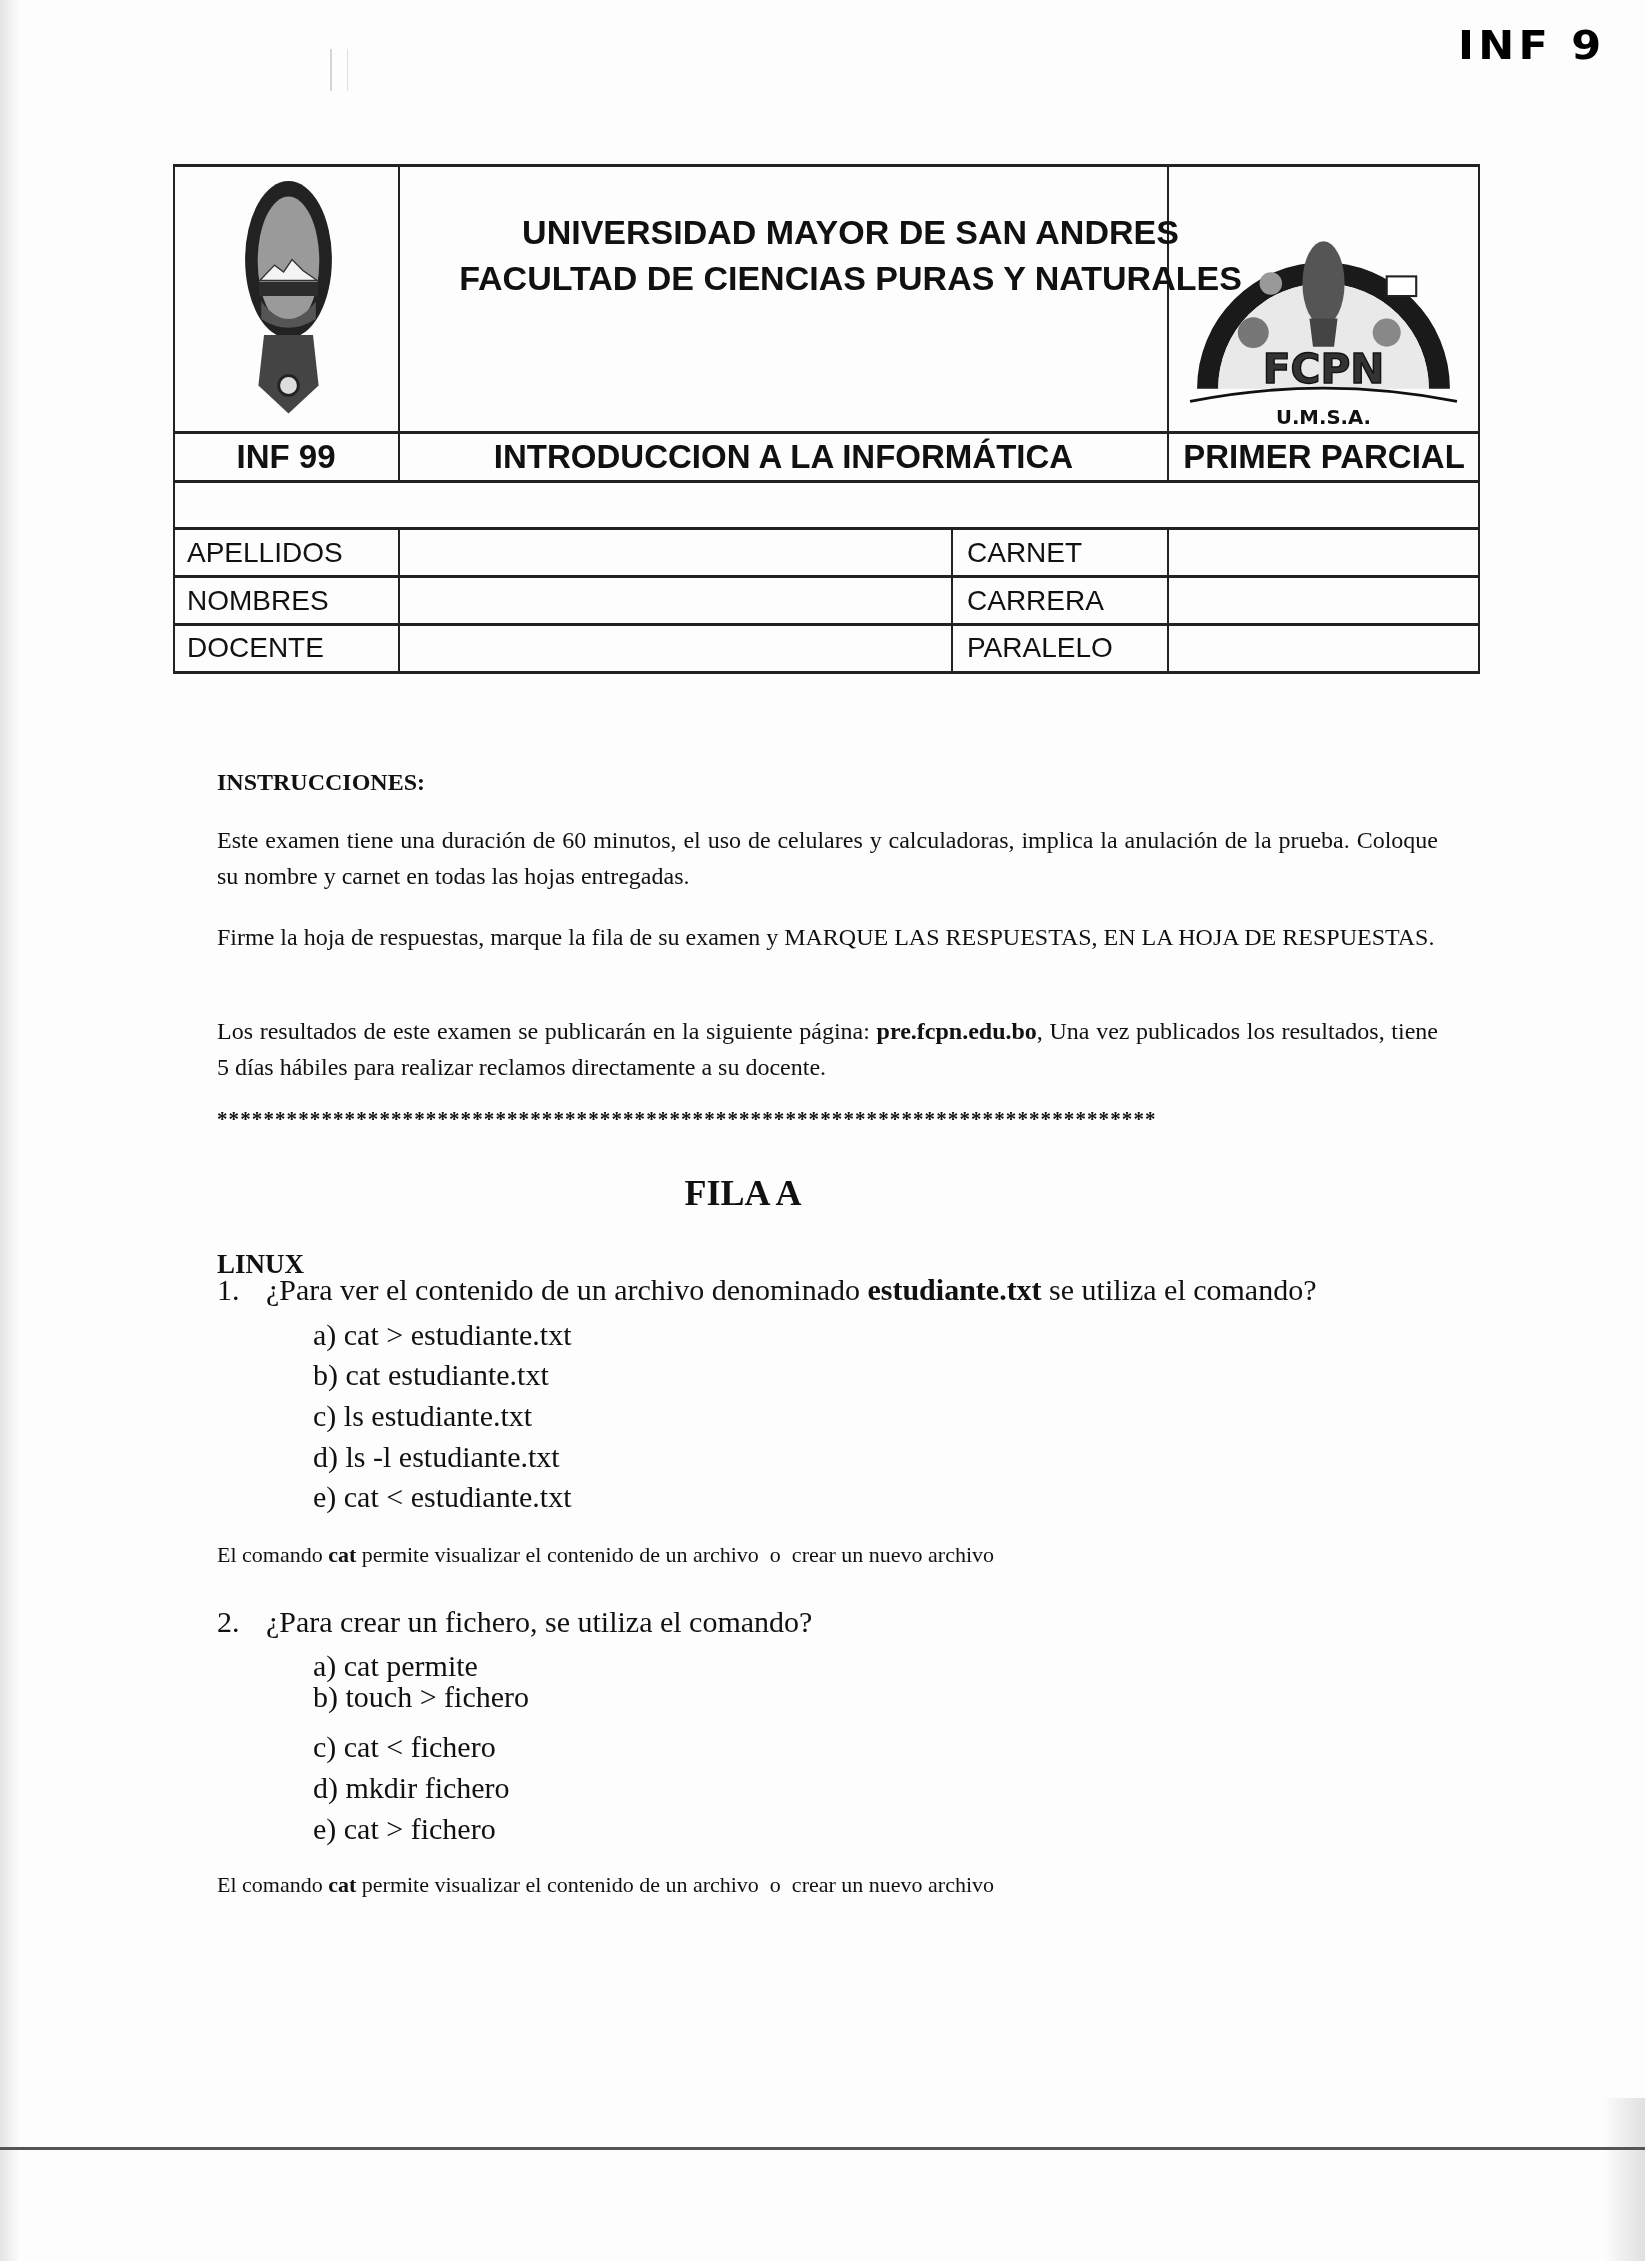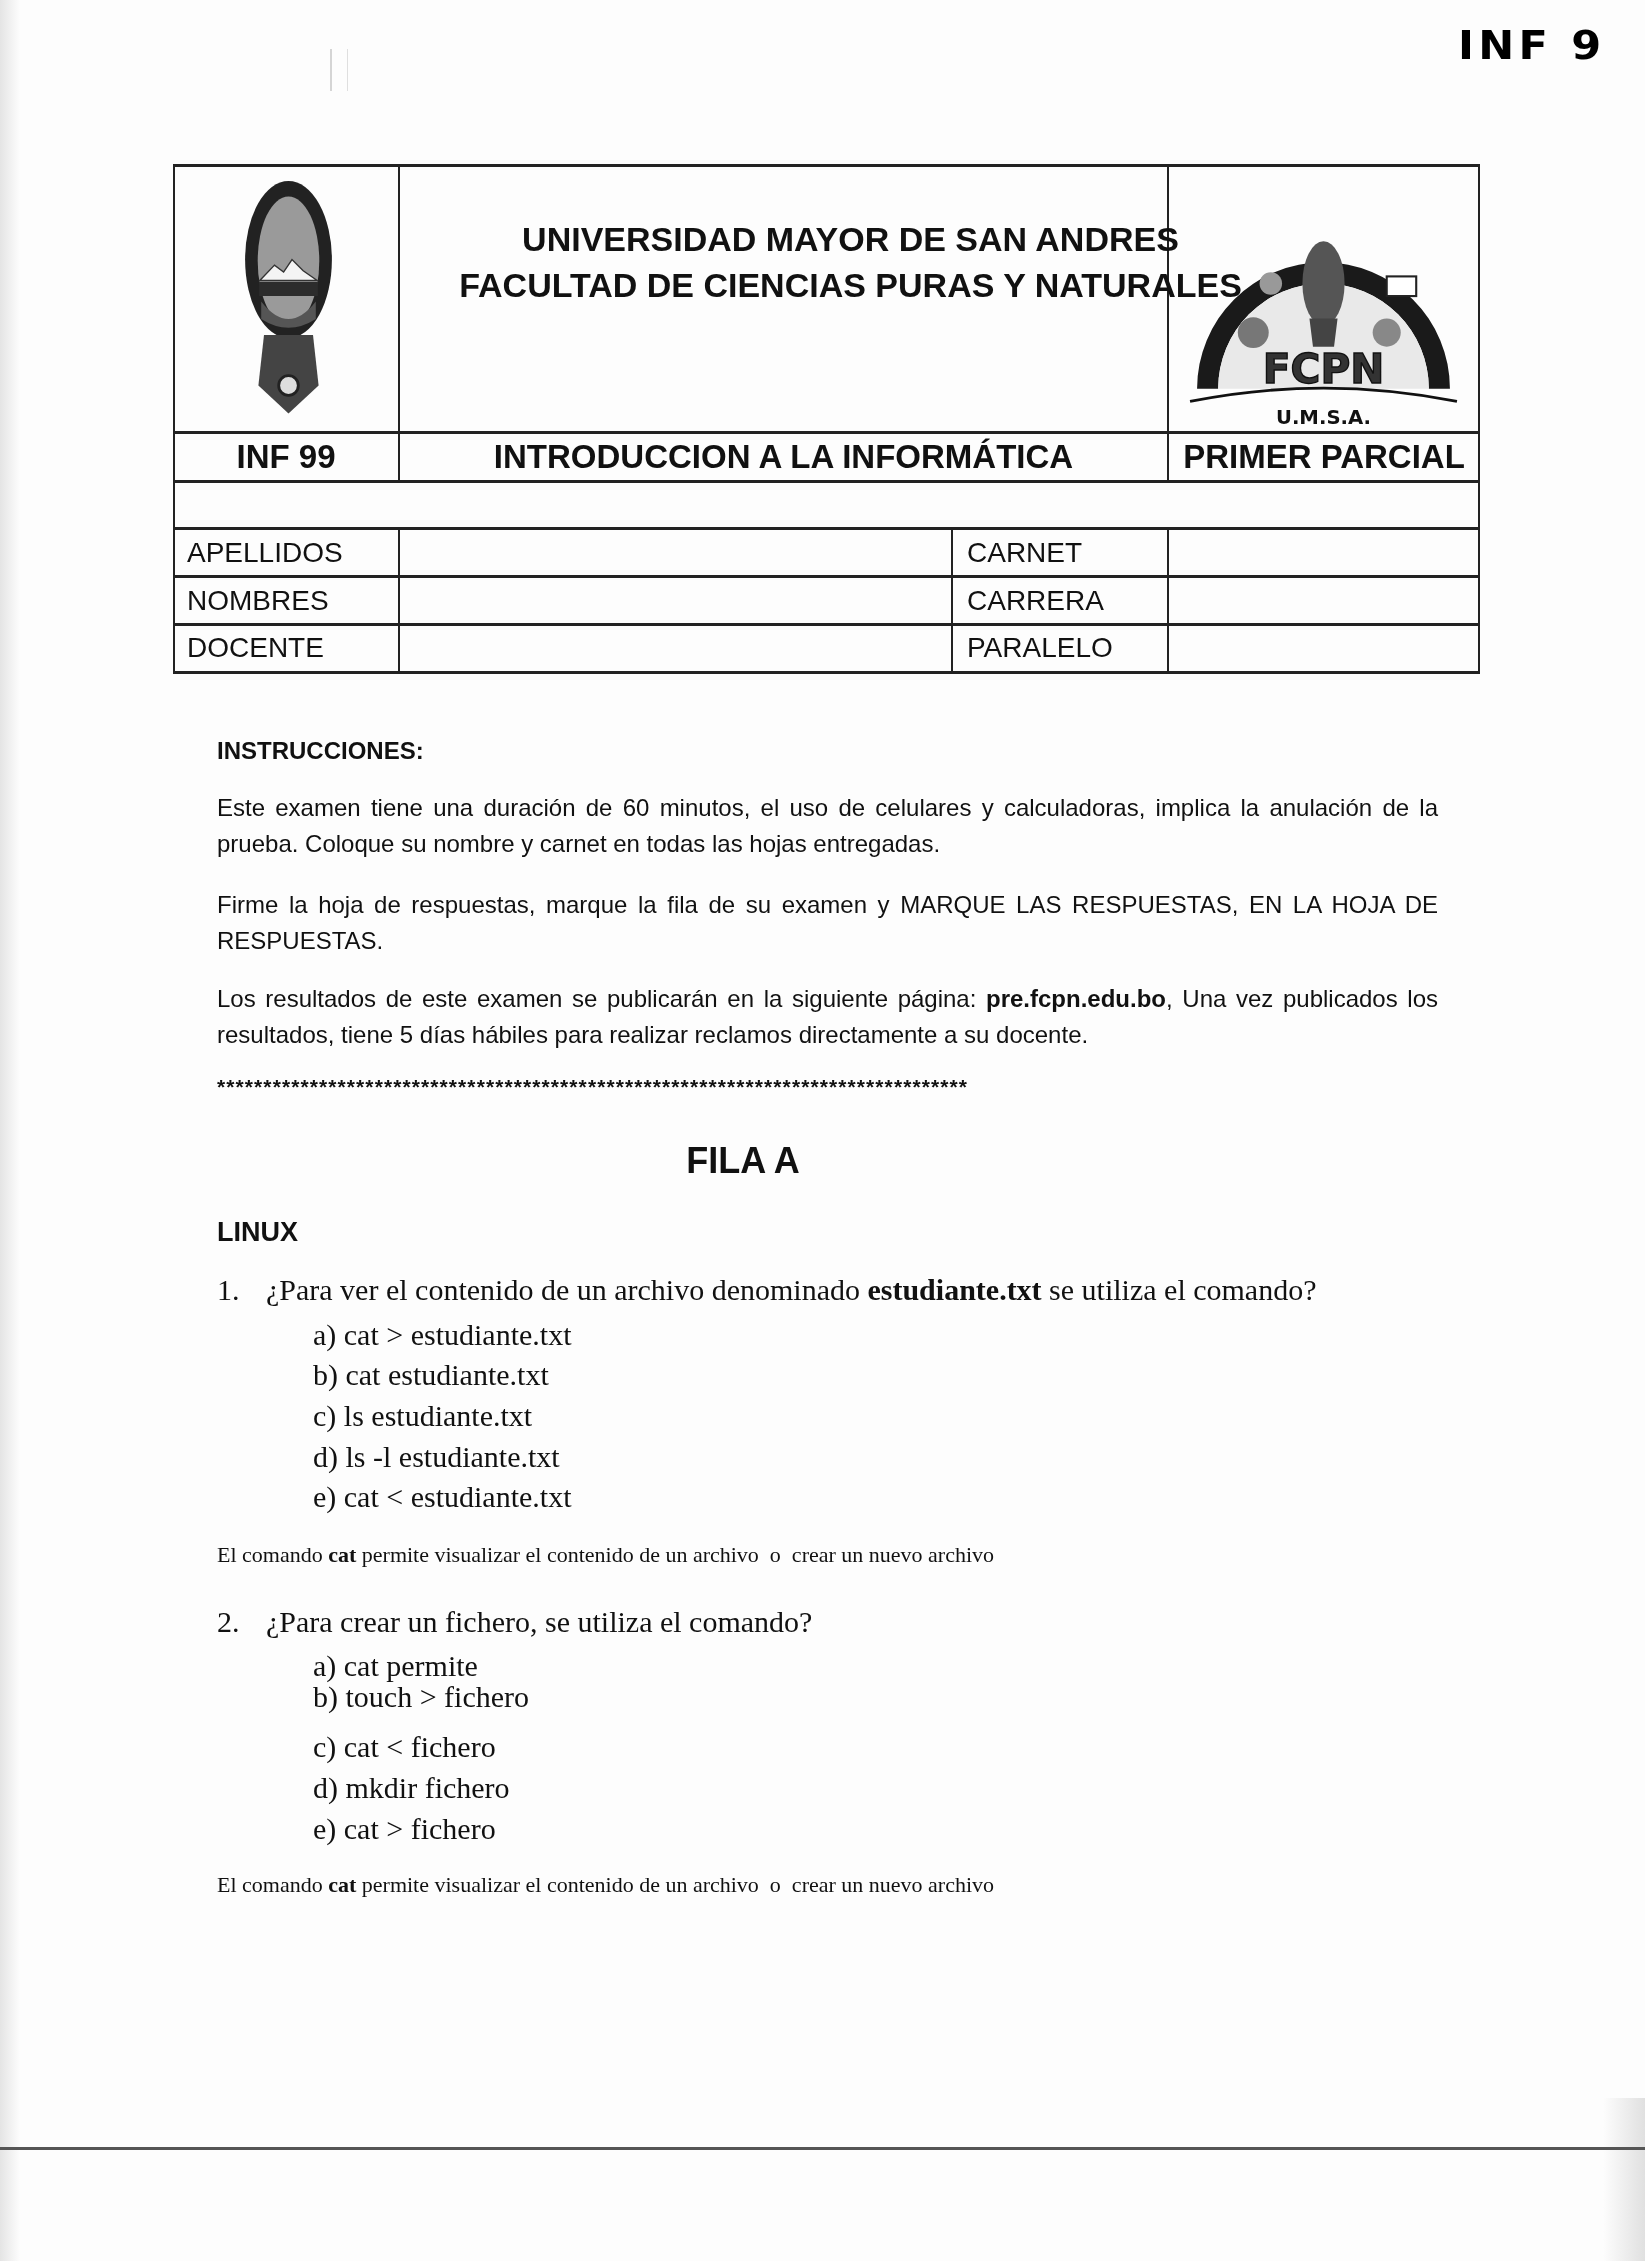--- a/index.html
+++ b/index.html
@@ -8,33 +8,33 @@
   .scan-edge-left { position: absolute; left: 0; top: 0; width: 19.6px; height: 2261px; background: linear-gradient(to right, #e4e4e4, rgba(253,253,253,0)); }
   .scan-edge-right { position: absolute; right: 0; top: 2098px; width: 42px; height: 163px; background: linear-gradient(to left, #e0e0e0, rgba(253,253,253,0)); }
   .handwritten { position: absolute; left: 1458px; top: 19.6px; font-family: "DejaVu Sans", sans-serif; font-weight: bold; font-size: 43px; letter-spacing: 4.2px; color: #000; white-space: nowrap; transform: scaleY(0.9); }
   .smudge { position: absolute; left: 330px; top: 49px; width: 18px; height: 42px; border-left: 2.1px solid #bbb; border-right: 1.4px solid #ccc; opacity: .6; }
 
   
   .hdr { position: absolute; left: 173px; top: 164px; width: 1307px; height: 509px; }
   .hline { position: absolute; left: 0; height: 2.8px; background: #222; }
   .vline { position: absolute; width: 2.1px; background: #222; }
   .cell-text { position: absolute; display: flex; align-items: center; justify-content: center; text-align: center; font-weight: bold; }
-  .uni-title { left: 226px; top: 52px; width: 903px; font-size: 34px; line-height: 46px; flex-direction: column; text-align: center; }
+  .uni-title { left: 226px; top: 45px; width: 903px; font-size: 34px; line-height: 46px; flex-direction: column; text-align: center; }
   .course-code, .course-name, .exam-name { top: 269px; height: 48px; font-size: 33px; }
   .course-code { left: 0; width: 226px; }
   .course-name { left: 226px; width: 769px; }
   .exam-name { left: 995px; width: 312px; }
   .field-label { position: absolute; font-size: 28px; display: flex; align-items: center; padding-left: 14px; height: 48px; }
 
   
   .logo-umsa { position: absolute; left: 63px; top: 11.2px; width: 105px; height: 253px; }
   .logo-fcpn { position: absolute; left: 1003px; top: 14px; width: 295px; height: 253px; }
 
   
-  .sans { font-family: Liberation Sans, sans-serif; }
+  .sans { font-family: Liberation Serif, serif; margin-top: 32px; }
   .serif { font-family: "Liberation Serif", serif; }
   .instr-title { position: absolute; left: 217px; top: 737px; font-size: 24px; font-weight: bold; }
   .para { position: absolute; left: 217px; width: 1221px; font-size: 24px; line-height: 36px; text-align: justify; text-align-last: left; }
   .stars { position: absolute; left: 217px; top: 1075px; font-size: 21px; font-weight: bold; letter-spacing: 1.1px; white-space: nowrap; }
   .fila { position: absolute; left: 0; width: 1486px; top: 1140px; text-align: center; font-size: 36px; font-weight: bold; }
   .section { position: absolute; left: 217px; top: 1217px; font-size: 27px; font-weight: bold; }
   .question { position: absolute; left: 217px; font-size: 30px; white-space: nowrap; }
   .question .num { display: inline-block; width: 49px; }
   .option { position: absolute; left: 313px; font-size: 30px; white-space: nowrap; }
   .explain { position: absolute; left: 217px; font-size: 22px; white-space: nowrap; }

